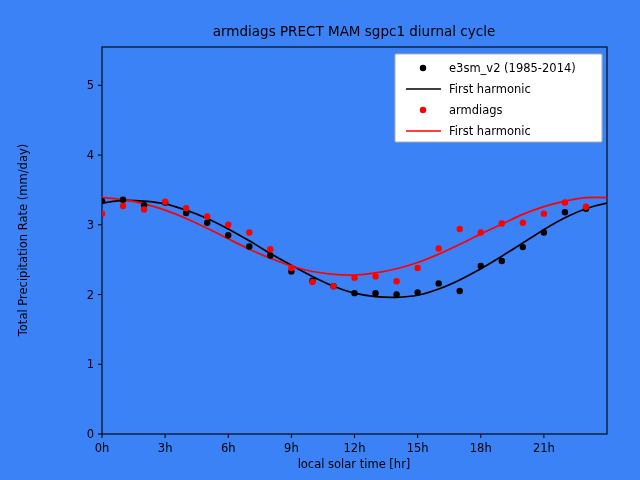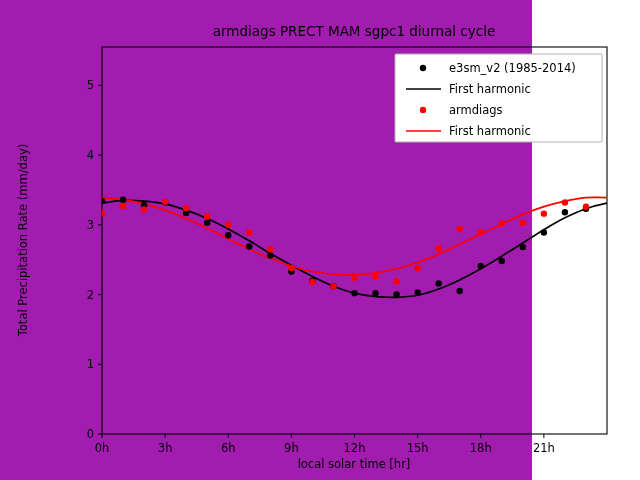--- a/index.html
+++ b/index.html
@@ -8,23 +8,23 @@
     background: #ffffff;
   }
   body {
     width: 640px;
     height: 480px;
     font-family: "DejaVu Sans", sans-serif;
     overflow: hidden;
   }
   #figure {
     position: relative;
-    width: 532px;
+    width: 640px;
     height: 480px;
-    background: #a21caf;
+    background: #3b82f6;
   }
   svg { display: block; }
   .tick-label {
     font-family: "DejaVu Sans", sans-serif;
     font-size: 11.5px;
     fill: #000000;
   }
   .axis-label {
     font-family: "DejaVu Sans", sans-serif;
     font-size: 11.5px;

